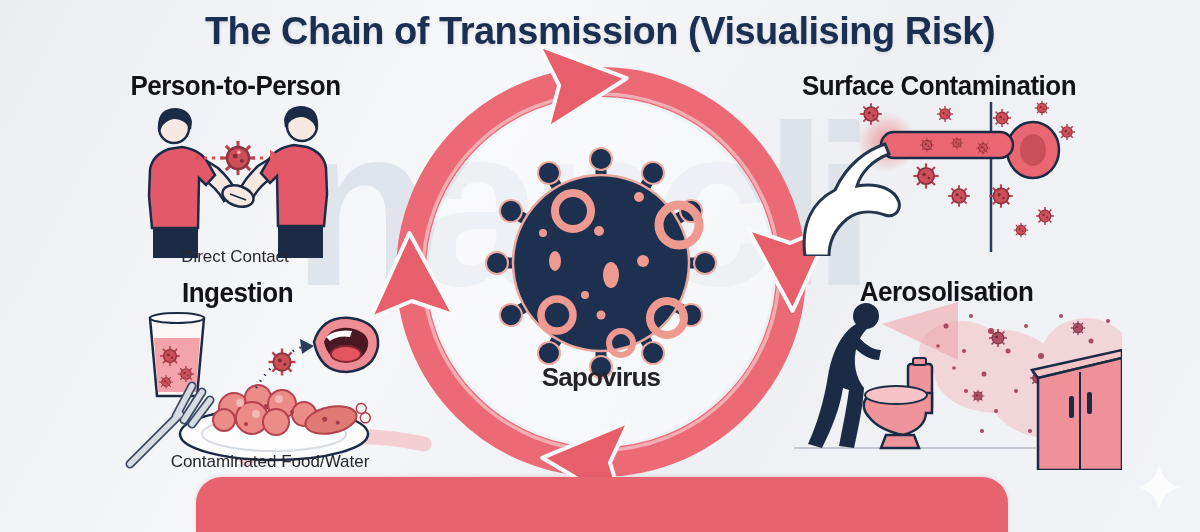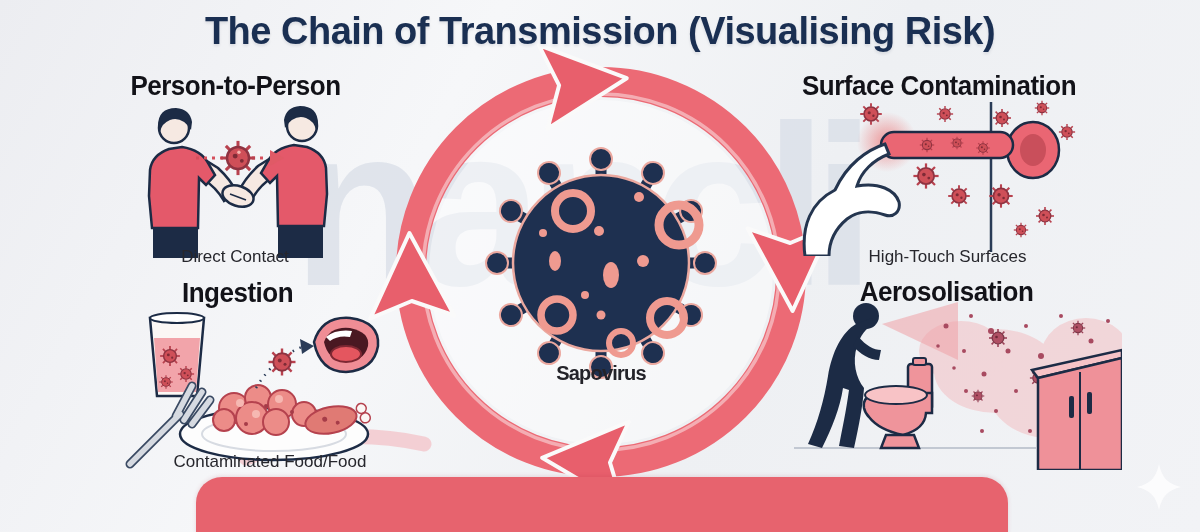--- a/index.html
+++ b/index.html
@@ -16,21 +16,21 @@
   }
   .stage-svg{z-index:2;}
   .vignette{position:absolute;z-index:3;}
   .txt{position:absolute;z-index:4;text-align:center;}
   .title{
     left:0;top:9px;width:1200px;font-size:38px;font-weight:800;color:#1a2f52;
     letter-spacing:-.5px;text-shadow:0 2px 3px rgba(20,30,60,.10);transform:scaleY(1.04);
   }
   .quad-h{font-size:26px;font-weight:800;color:#121218;letter-spacing:-.5px;transform:scaleY(1.08);}
   .quad-c{font-size:17px;font-weight:500;color:#26262c;}
-  .center-label{left:501px;top:362px;width:200px;font-size:20px;font-weight:800;color:#232329;letter-spacing:-.8px;}
+  .center-label{left:501px;top:362px;width:200px;font-size:26px;font-weight:800;color:#232329;letter-spacing:-.8px;}
   .h-p2p{left:108px;top:70px;width:255px;}
   .h-surf{left:793px;top:70px;width:292px;}
   .h-ing{left:110px;top:277px;width:255px;}
   .h-aero{left:798px;top:276px;width:297px;}
   .c-p2p{left:135px;top:247px;width:200px;}
   .c-surf{left:845px;top:247px;width:205px;}
   .c-ing{left:160px;top:452px;width:220px;}
   .c-aero{left:800px;top:452px;width:225px;}
   .banner{
     position:absolute;z-index:5;left:196px;top:477px;width:812px;height:80px;
@@ -364,24 +364,23 @@
       <rect x="301" y="96" width="5" height="22" rx="2" fill="#1c2b45"></rect>
     </g>
   </svg>
 
   <div class="txt title">The Chain of Transmission (Visualising Risk)</div>
 
   <div class="txt quad-h h-p2p">Person-to-Person</div>
   <div class="txt quad-c c-p2p">Direct Contact</div>
 
   <div class="txt quad-h h-surf">Surface Contamination</div>
-  <div class="txt quad-c c-surf">High-Touch Surfaces</div>
 
   <div class="txt quad-h h-ing">Ingestion</div>
-  <div class="txt quad-c c-ing">Contaminated Food/Food</div>
+  <div class="txt quad-c c-ing">Contaminated Food/Water</div>
 
   <div class="txt quad-h h-aero">Aerosolisation</div>
 
   <div class="txt center-label">Sapovirus</div>
 
   <div class="banner"></div>
 
   <svg class="sparkle" width="46" height="48" viewBox="0 0 46 48">
     <path d="M23,1 C26,15 32,21 45,24 C32,27 26,33 23,47 C20,33 14,27 1,24 C14,21 20,15 23,1 Z" fill="#fcfcfd"></path>
   </svg>

